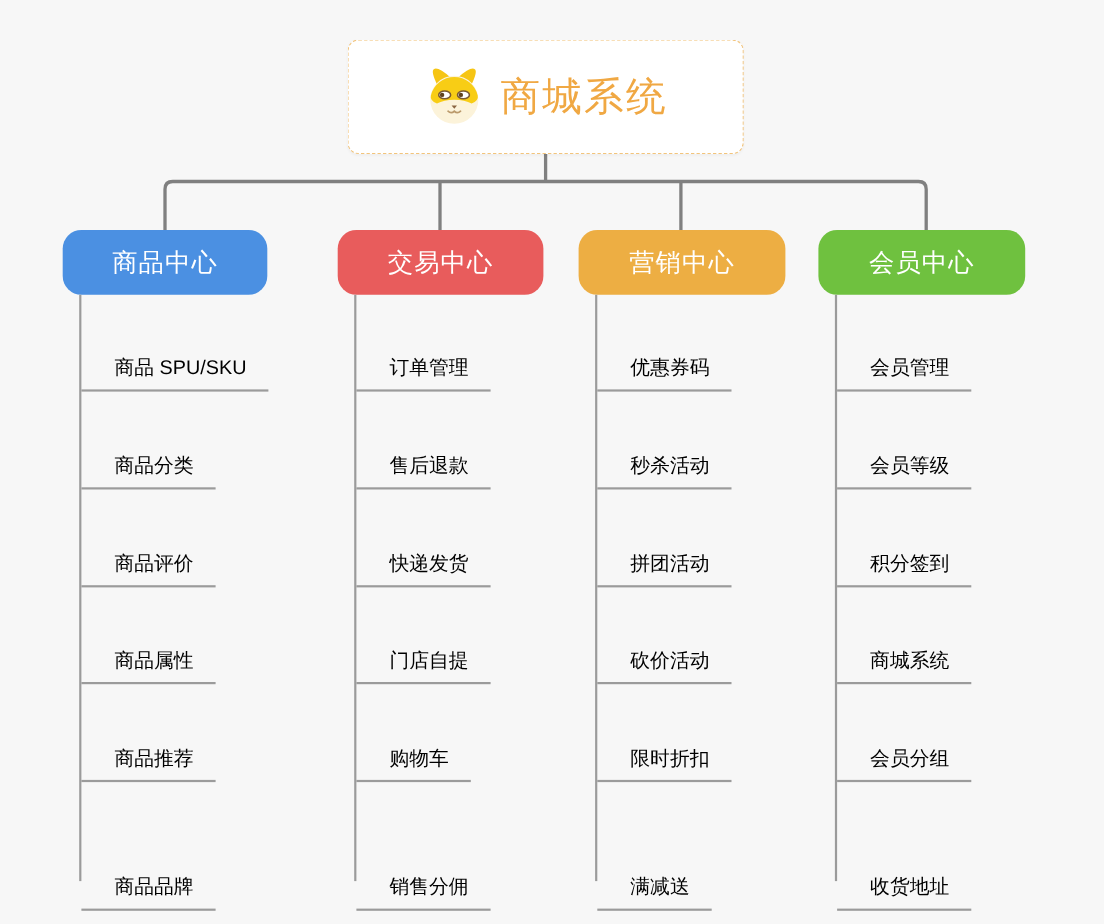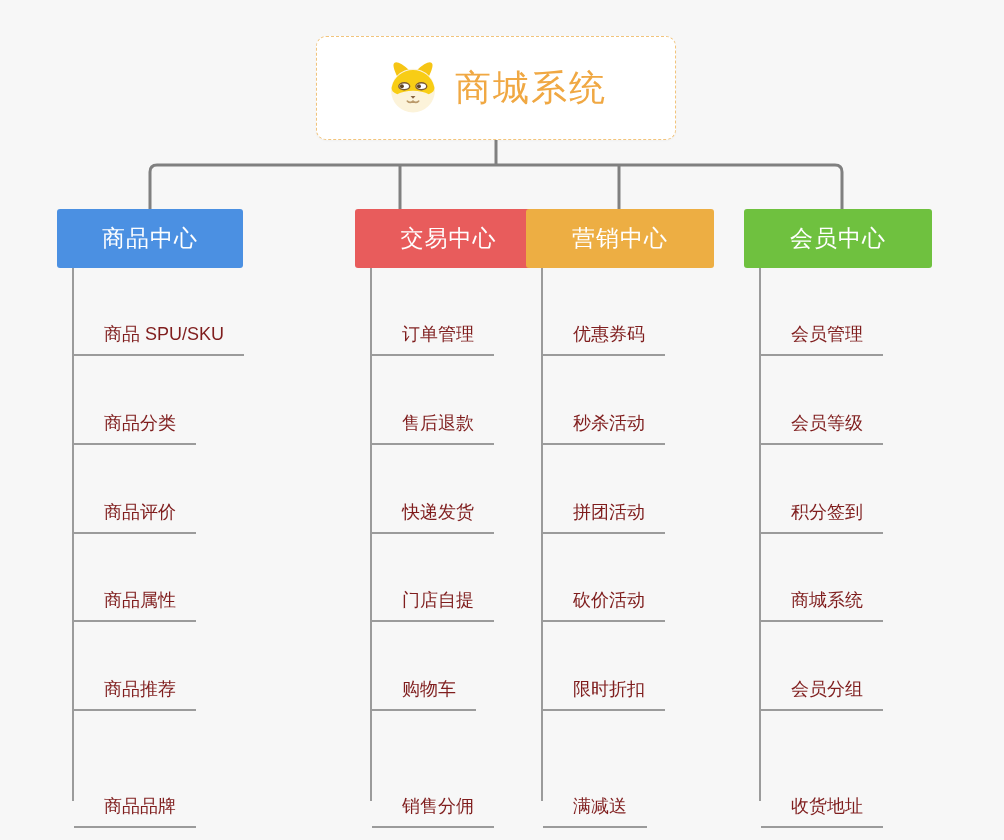--- a/index.html
+++ b/index.html
@@ -43,27 +43,27 @@
   .root-title {
     color: #f0a843;
     font-size: 36px;
     letter-spacing: 2px;
     white-space: nowrap;
   }
 
   
   .branch { position: absolute; top: 209px; }
   .branch-b0 { left: 57px; }
-  .branch-b1 { left: 307px; margin-left: 48px; }
+  .branch-b1 { left: 307px; }
   .branch-b2 { left: 526px; }
   .branch-b3 { left: 744px; }
 
   .branch-header {
     height: 59px;
-    border-radius: 3px;
+    border-radius: 17px;
     color: #ffffff;
     font-size: 23px;
     letter-spacing: 1px;
     display: flex;
     align-items: center;
     justify-content: center;
     cursor: default;
   }
   .branch-b0 .branch-header { width: 186px; background: #4b90e2; }
   .branch-b1 .branch-header { width: 187px; background: #e85c5c; }
@@ -79,21 +79,21 @@
     height: 533px;
     border-left: 2px solid #9b9b9b;
   }
   .leaf {
     position: absolute;
     left: 0;
     height: 36px;
     padding: 0 20px 8px 30px;
     border-bottom: 2px solid #9b9b9b;
     font-size: 18px;
-    color: #7f1d1d;
+    color: #000000;
     white-space: nowrap;
     display: flex;
     align-items: flex-end;
   }
   .row0 { top: 52px; }
   .row1 { top: 141px; }
   .row2 { top: 230px; }
   .row3 { top: 318px; }
   .row4 { top: 407px; }
   .row5 { top: 524px; }

